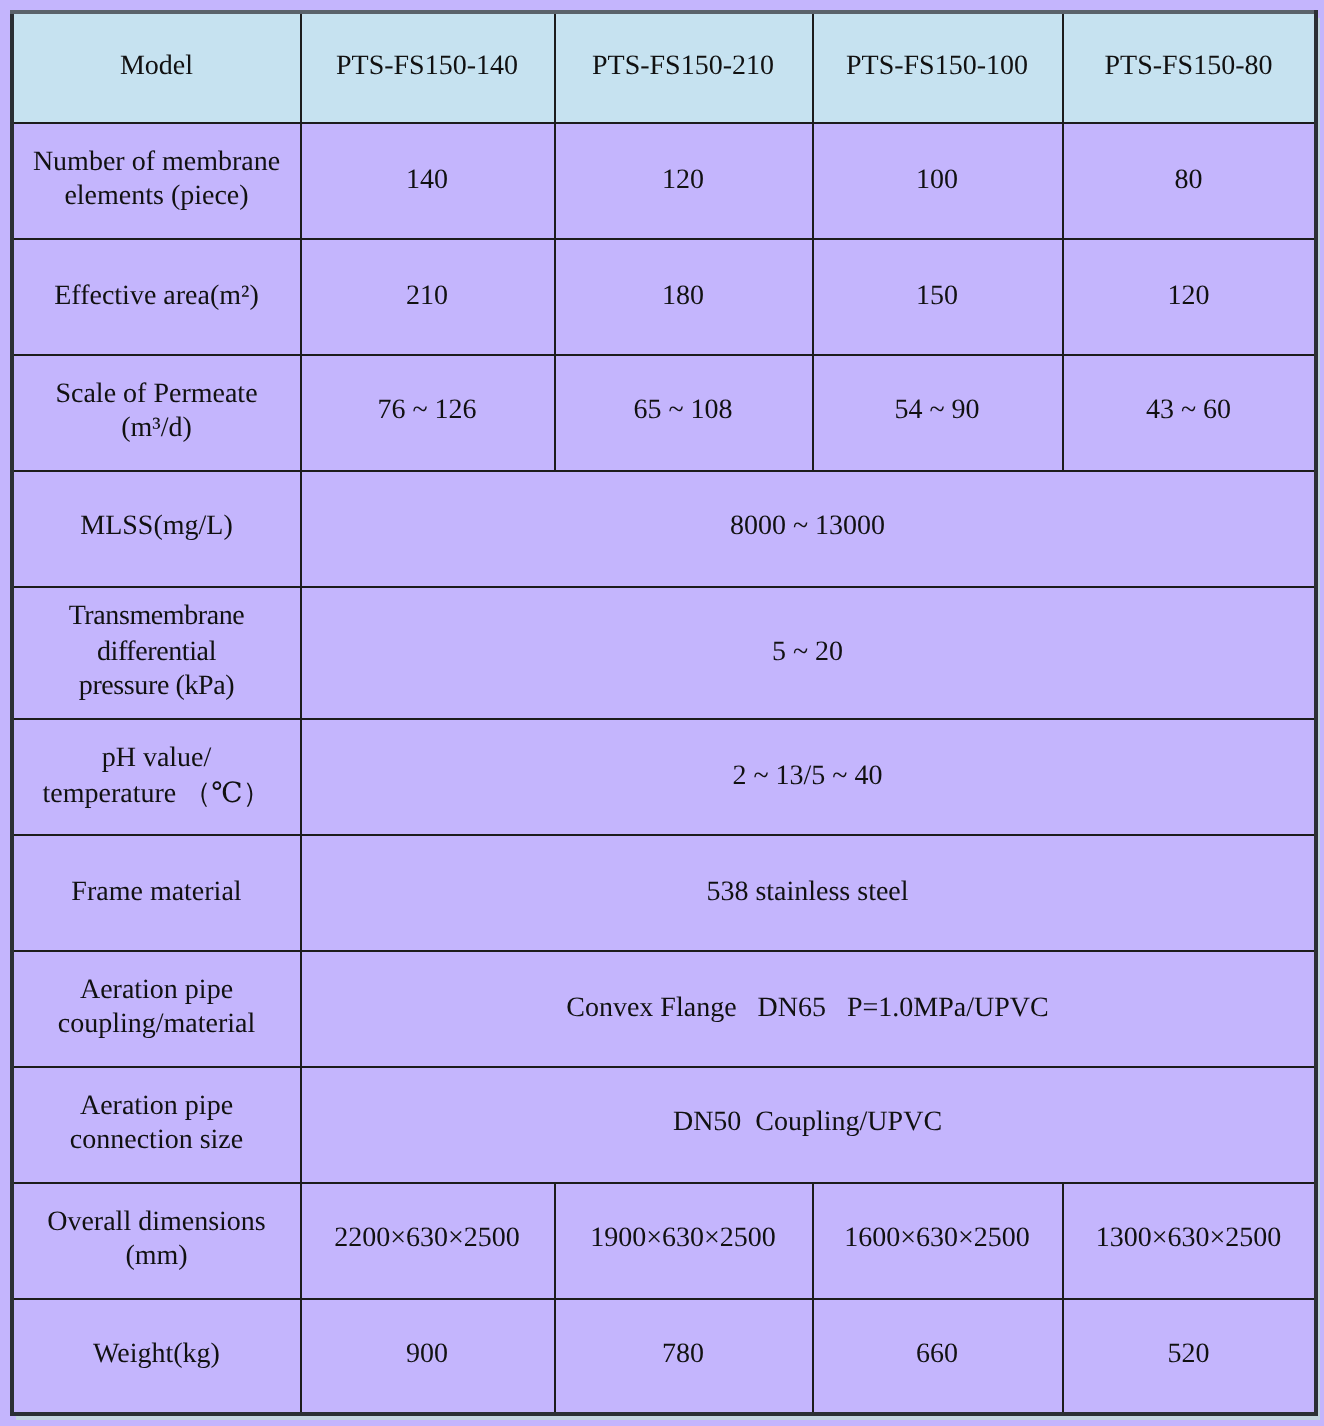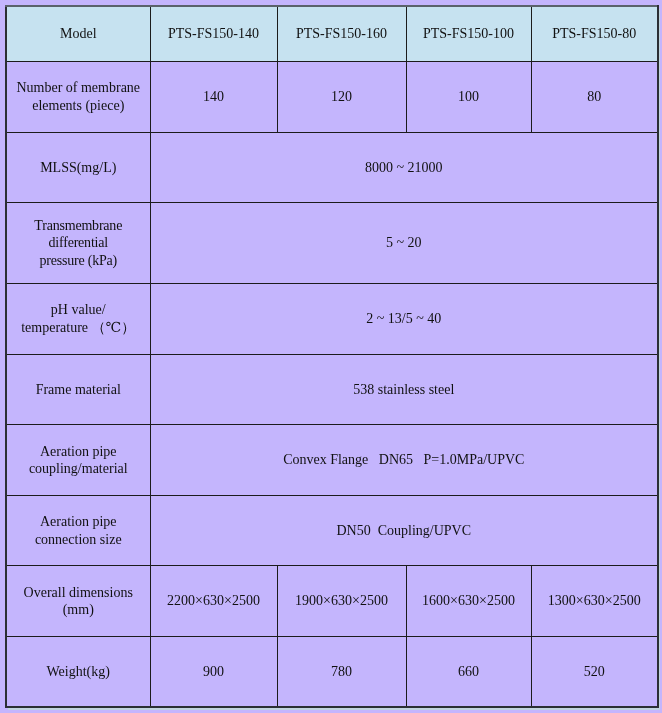--- a/index.html
+++ b/index.html
@@ -74,37 +74,52 @@
       <col style="width:144px">
       <col style="width:127px">
       <col style="width:129px">
       <col style="width:125px">
       <col style="width:127px">
     </colgroup>
     <thead>
       <tr>
         <th>Model</th>
         <th>PTS-FS150-140</th>
-        <th>PTS-FS150-160</th>
+        <th>PTS-FS150-210</th>
         <th>PTS-FS150-100</th>
         <th>PTS-FS150-80</th>
       </tr>
     </thead>
     <tbody>
       <tr>
         <td class="lbl">Number of membrane
 elements (piece)</td>
         <td class="val">140</td>
         <td class="val">120</td>
         <td class="val">100</td>
         <td class="val raised">80</td>
       </tr>
       <tr>
+        <td class="lbl">Effective area(m²)</td>
+        <td class="val">210</td>
+        <td class="val">180</td>
+        <td class="val">150</td>
+        <td class="val">120</td>
+      </tr>
+      <tr>
+        <td class="lbl">Scale of Permeate
+(m³/d)</td>
+        <td class="val">76 ~ 126</td>
+        <td class="val">65 ~ 108</td>
+        <td class="val">54 ~ 90</td>
+        <td class="val">43 ~ 60</td>
+      </tr>
+      <tr>
         <td class="lbl">MLSS(mg/L)</td>
-        <td class="val" colspan="4">8000 ~ 21000</td>
+        <td class="val" colspan="4">8000 ~ 13000</td>
       </tr>
       <tr>
         <td class="lbl small-lbl">Transmembrane differential
 pressure (kPa)</td>
         <td class="val" colspan="4">5 ~ 20</td>
       </tr>
       <tr>
         <td class="lbl">pH value/
 temperature （℃）</td>
         <td class="val" colspan="4">2 ~ 13/5 ~ 40</td>

